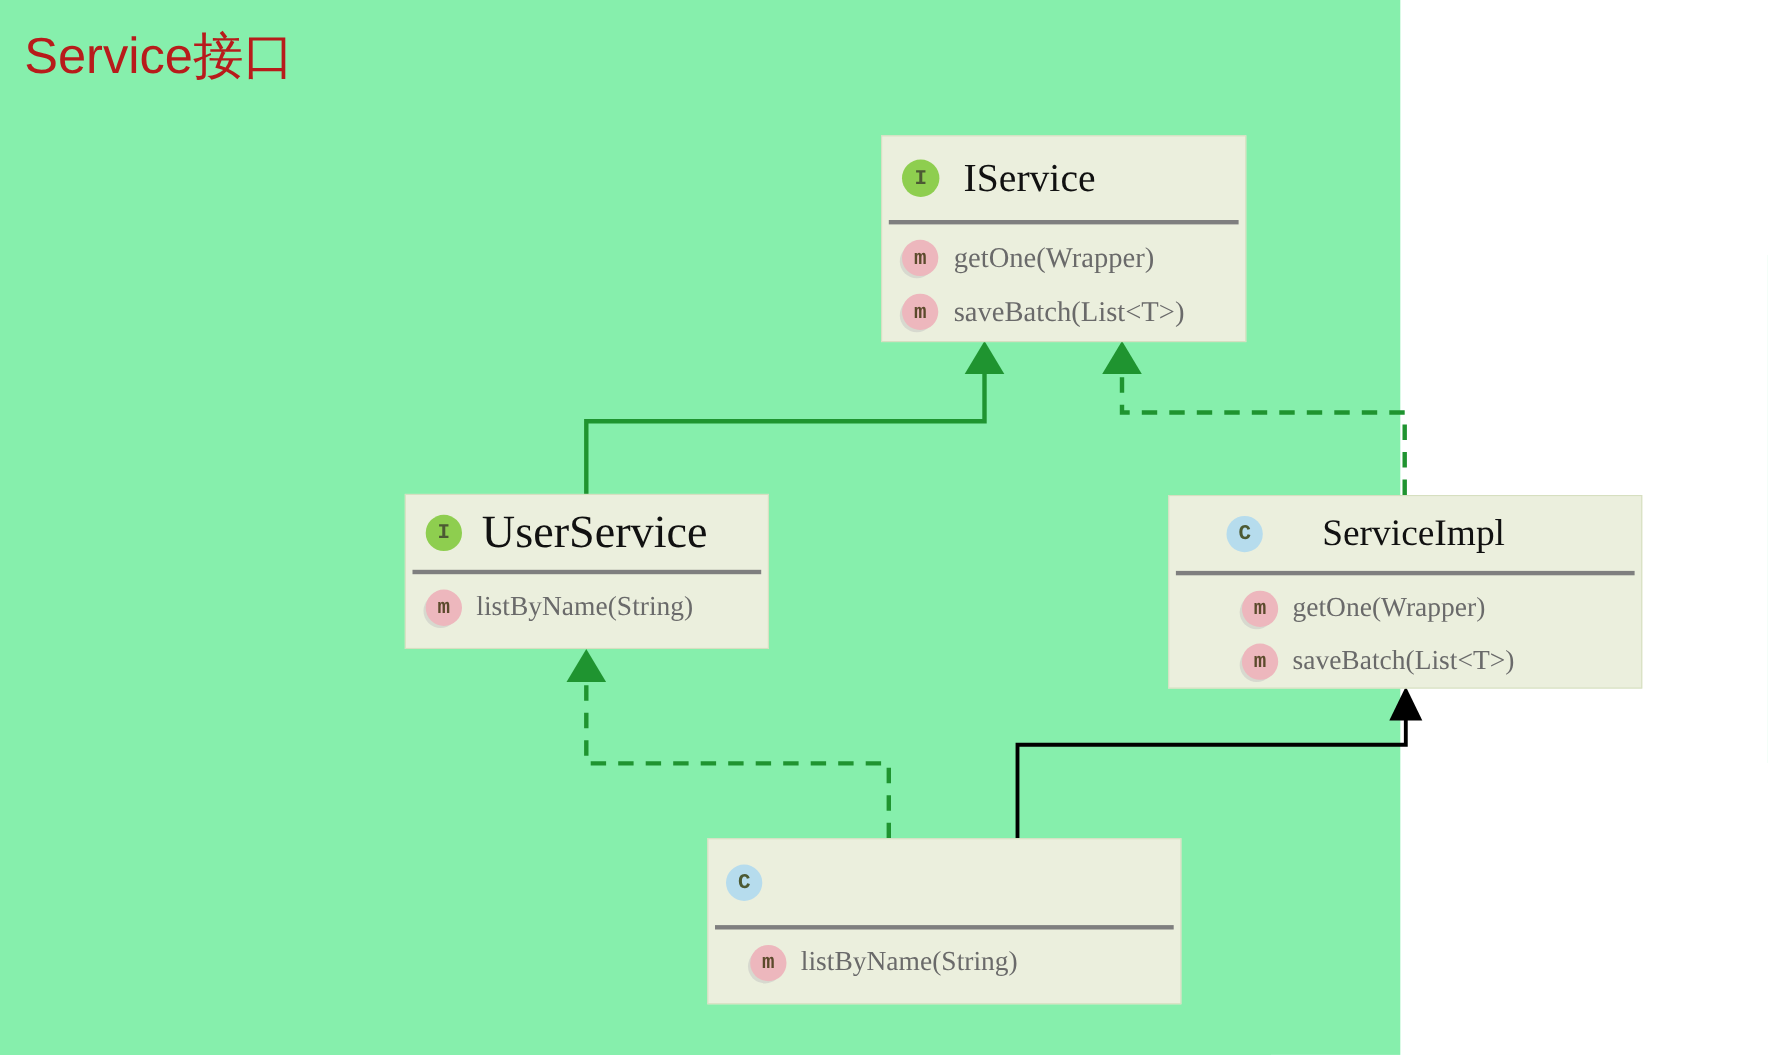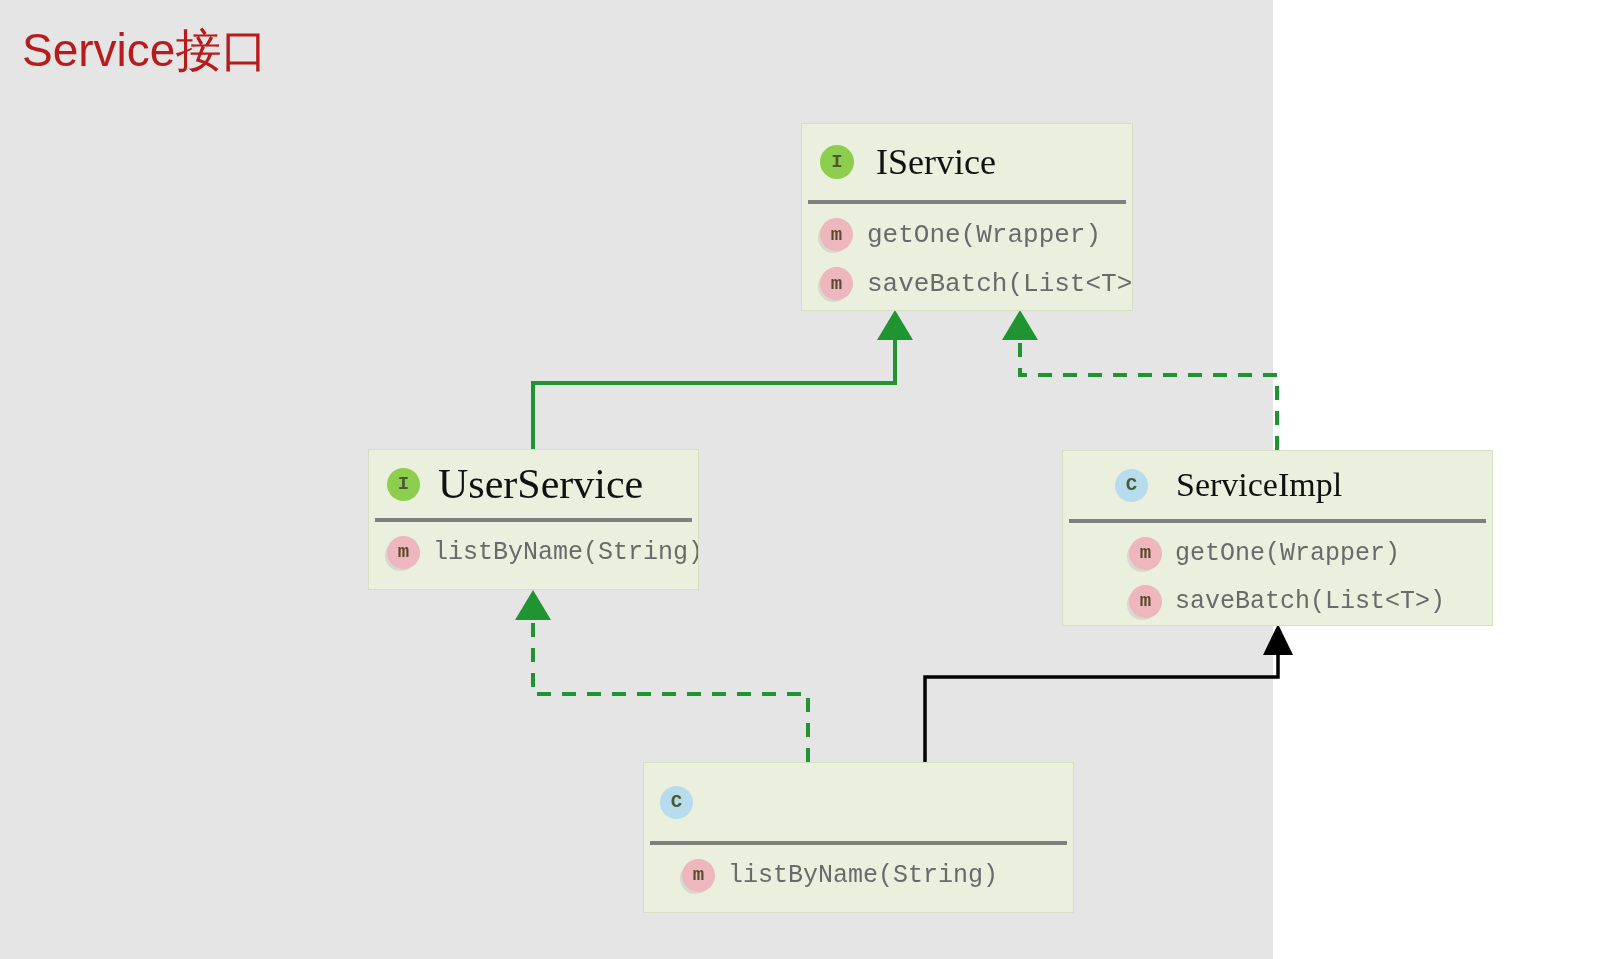--- a/index.html
+++ b/index.html
@@ -7,21 +7,21 @@
     width: 1607px;
     height: 959px;
     background: #ffffff;
     font-family: "Liberation Sans", sans-serif;
     overflow: hidden;
   }
   #canvas {
     position: relative;
     width: 1273px;
     height: 959px;
-    background: #e5e5e5;
+    background: #86efac;
   }
 
   
   #page-title {
     position: absolute;
     left: 22px;
     top: 22px;
     font-size: 46px;
     line-height: 56px;
     color: #b81b1b;
@@ -90,21 +90,21 @@
     box-shadow: -3px 3px 0 -1px rgba(190,190,190,0.45);
   }
 
   .type-name {
     font-family: Liberation Serif, serif;
     color: #111111;
     white-space: nowrap;
     text-align: right;
   }
   .member-name {
-    font-family: Liberation Mono, monospace;
+    font-family: Liberation Serif, serif;
     color: #6a6a6a;
     white-space: nowrap;
   }
 
   
   #box-iservice        { left: 801px;  top: 123px; width: 332px;  height: 188px; }
   #box-iservice .uml-header   { height: 76px; }
   #box-iservice .badge        { width: 34px; height: 34px; font-size: 19px; margin-right: 22px; }
   #box-iservice .type-name    { font-size: 36px; }
   #box-iservice .uml-member   { height: 49px; }
@@ -115,21 +115,21 @@
   #box-userservice .uml-header { height: 68px; }
   #box-userservice .badge      { width: 33px; height: 33px; font-size: 19px; margin-right: 18px; }
   #box-userservice .type-name  { font-size: 42px; }
   #box-userservice .uml-member { height: 48px; }
   #box-userservice .uml-member .badge { width: 33px; height: 33px; font-size: 19px; margin-right: 13px; }
   #box-userservice .member-name { font-size: 25px; }
 
   #box-serviceimpl     { left: 1062px; top: 450px; width: 431px;  height: 176px; }
   #box-serviceimpl .uml-header { height: 68px; padding-left: 52px; }
   #box-serviceimpl .badge      { width: 33px; height: 33px; font-size: 19px; margin-right: 28px; }
-  #box-serviceimpl .type-name  { font-size: 34px; }
+  #box-serviceimpl .type-name  { font-size: 34px; margin-left: 26px; }
   #box-serviceimpl .uml-member { height: 48px; padding-left: 66px; }
   #box-serviceimpl .uml-member .badge { width: 33px; height: 33px; font-size: 19px; margin-right: 13px; }
   #box-serviceimpl .member-name { font-size: 25px; }
 
   #box-userserviceimpl { left: 643px;  top: 762px; width: 431px;  height: 151px; }
   #box-userserviceimpl .uml-header { height: 78px; padding-left: 16px; }
   #box-userserviceimpl .badge      { width: 33px; height: 33px; font-size: 19px; margin-right: 22px; }
   #box-userserviceimpl .type-name  { font-size: 34px; }
   #box-userserviceimpl .uml-member { height: 48px; padding-left: 38px; }
   #box-userserviceimpl .uml-member .badge { width: 33px; height: 33px; font-size: 19px; margin-right: 13px; }

